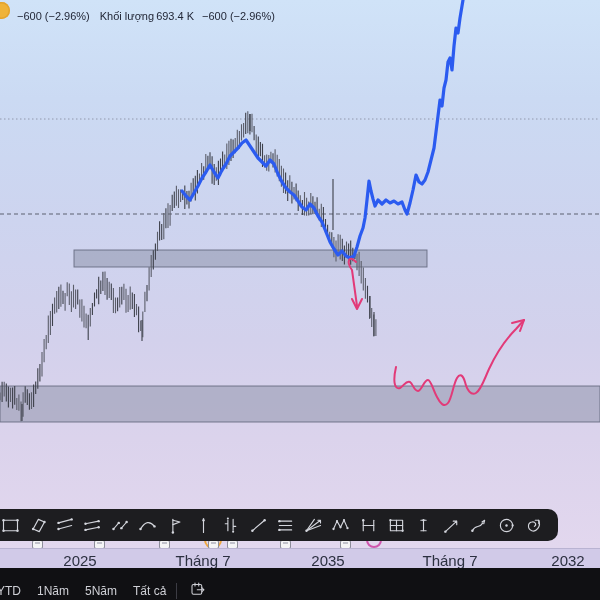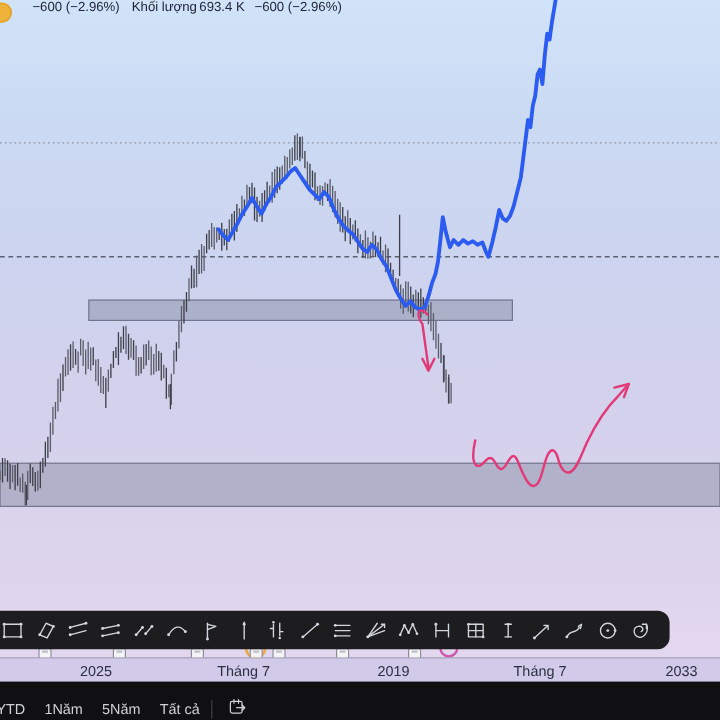--- a/index.html
+++ b/index.html
@@ -3,22 +3,22 @@
 <meta charset="utf-8">
 <style>
   html,body{margin:0;padding:0;background:#222;}
   .stage{position:relative;width:600px;height:600px;overflow:hidden;
          font-family:"Liberation Sans",sans-serif;}
   
   .chart-area{position:absolute;left:0;top:0;width:600px;height:548px;overflow:hidden;
     background:linear-gradient(180deg,#d0e3f8 0%,#cbdaf3 18%,#cdd4ef 40%,#d3d1ec 62%,#dbd3ec 80%,#e2d7ee 100%);}
   .chart-svg{position:absolute;left:0;top:0;z-index:1;}
   
-  .legend{position:absolute;left:0;top:0;height:22px;z-index:4;display:flex;align-items:flex-start;
-    padding-left:27px;font-size:11px;color:#232838;white-space:nowrap;}
+  .legend{position:absolute;left:0;top:0;height:22px;z-index:4;display:flex;align-items:flex-end;
+    padding-left:17px;font-size:11px;color:#232838;white-space:nowrap;}
   .legend .coin{position:absolute;left:-7px;top:2px;width:17px;height:17px;border-radius:50%;
     background:#efb339;box-shadow:inset 0 0 0 1.5px #e3a42f;}
   .legend .chg{margin-right:10px;}
   .legend .vol-label{font-weight:normal;color:#1d2130;}
   .legend .vol-value{margin-left:2px;}
   .legend .vol-chg{margin-left:8px;}
   
   .draw-toolbar{position:absolute;left:-12px;top:509px;width:570px;height:32px;z-index:6;
     background:#1d1d20;border-radius:10px;display:flex;align-items:center;
     justify-content:space-between;padding:0 12px 0 10px;box-sizing:border-box;}
@@ -30,21 +30,21 @@
   
   .tabs-strip{position:absolute;left:0;top:0;width:600px;height:552px;z-index:3;pointer-events:none;}
   .tab-marker{position:absolute;width:11px;height:9px;background:#f4f4f6;border:1px solid #8d8d9a;
     border-radius:2px;box-sizing:border-box;}
   .tab-marker::after{content:"";position:absolute;left:2px;top:1px;right:2px;height:2px;background:#c2c2cc;}
   .ring{position:absolute;border-radius:50%;box-sizing:border-box;background:transparent;}
   
   .time-axis{position:absolute;left:0;top:548px;width:600px;height:20px;background:#d1cae8;
     border-top:1px solid #b9b3d2;z-index:2;}
   .time-axis .tick-label{position:absolute;top:3px;transform:translateX(-50%);
-    font-size:12px;color:#2c3040;white-space:nowrap;}
+    font-size:15px;color:#2c3040;white-space:nowrap;}
   
   .bottom-bar{position:absolute;left:0;top:568px;width:600px;height:45px;background:#101013;
     display:flex;align-items:center;z-index:2;color:#cfd0d6;font-size:12px;}
   .bottom-bar .range-btn{background:none;border:none;color:#cfd0d6;font-size:12px;
     font-family:"Liberation Sans",sans-serif;padding:4px 0;margin:0 8px;cursor:pointer;}
   .bottom-bar .range-btn:first-child{margin-left:-3px;}
   .bottom-bar .divider{width:1px;height:16px;background:#3c3c44;margin:0 6px 0 2px;}
   .bottom-bar .goto-btn{background:none;border:none;padding:2px;margin-left:4px;cursor:pointer;}
   .bottom-bar .goto-btn svg{width:18px;height:18px;stroke:#cfd0d6;fill:none;
     stroke-width:1.4;stroke-linecap:round;stroke-linejoin:round;}
@@ -247,23 +247,23 @@
         <svg viewBox="0 0 24 24">
           <path d="M18,6 C21,13 15,20 10,18 C5,16 5,9 10,8 C14,7 16,11 13,13"></path>
           <path d="M18,6 L18,10 M18,6 L14,6"></path>
         </svg>
       </button>
     </div>
 
   <div class="time-axis" id="timeAxis">
       <span class="tick-label" style="left: 80px;">2025</span>
       <span class="tick-label" style="left: 203px;">Tháng 7</span>
-      <span class="tick-label" style="left: 328px;">2019</span>
+      <span class="tick-label" style="left: 328px;">2035</span>
       <span class="tick-label" style="left: 450px;">Tháng 7</span>
-      <span class="tick-label" style="left: 568px;">2033</span>
+      <span class="tick-label" style="left: 568px;">2032</span>
     </div>
 
   <div class="bottom-bar" id="bottomBar">
       <button class="range-btn">YTD</button>
       <button class="range-btn">1Năm</button>
       <button class="range-btn">5Năm</button>
       <button class="range-btn">Tất cả</button>
       <div class="divider"></div>
       <button class="goto-btn"><svg viewBox="0 0 24 24">
           <rect x="4" y="6" width="13" height="13" rx="2"></rect>

